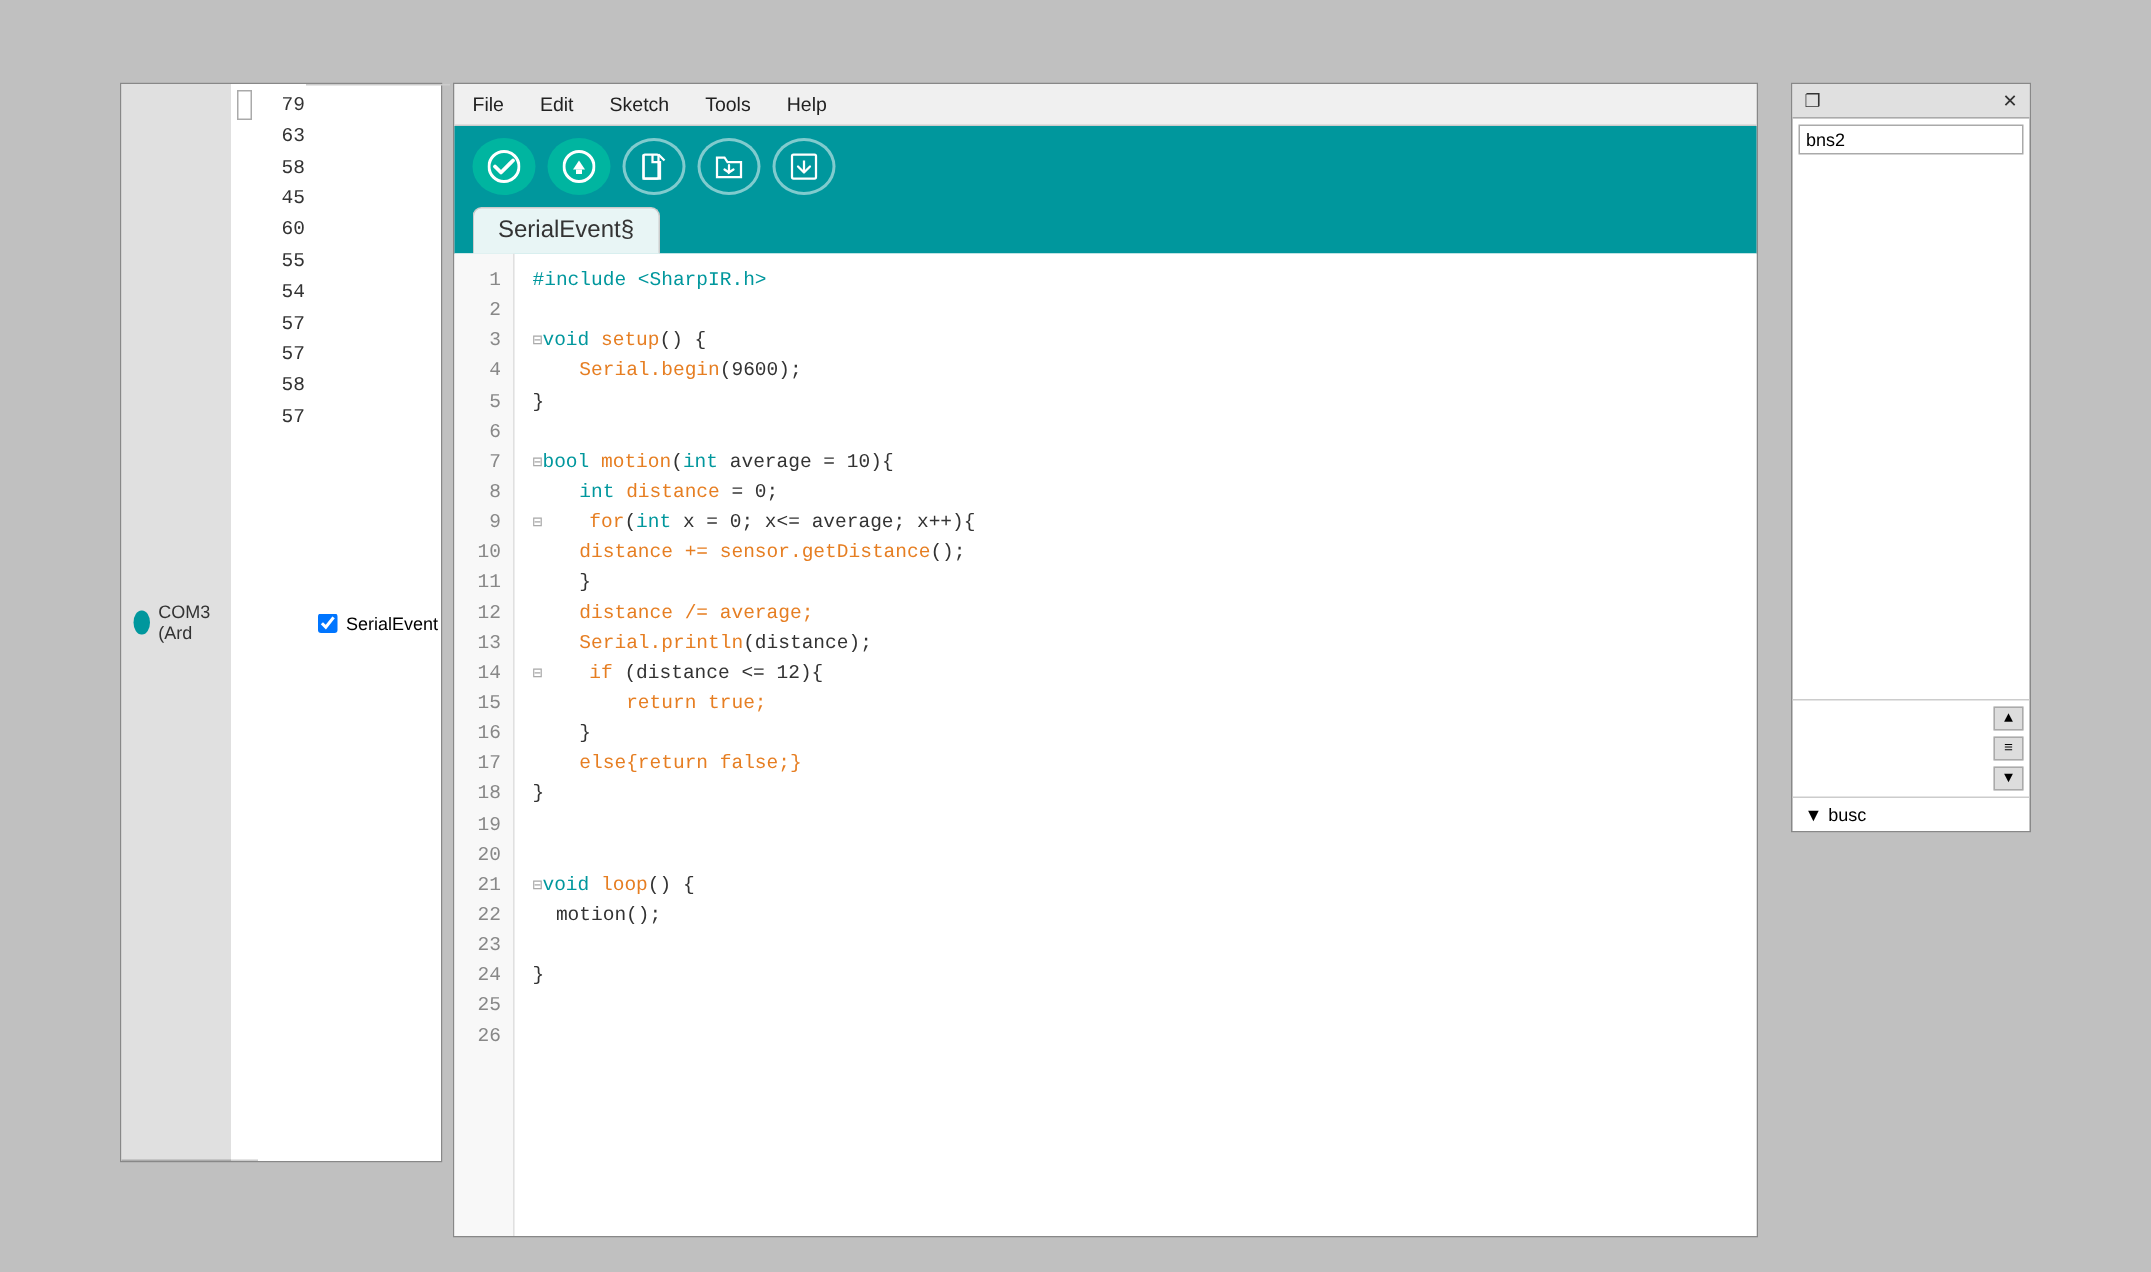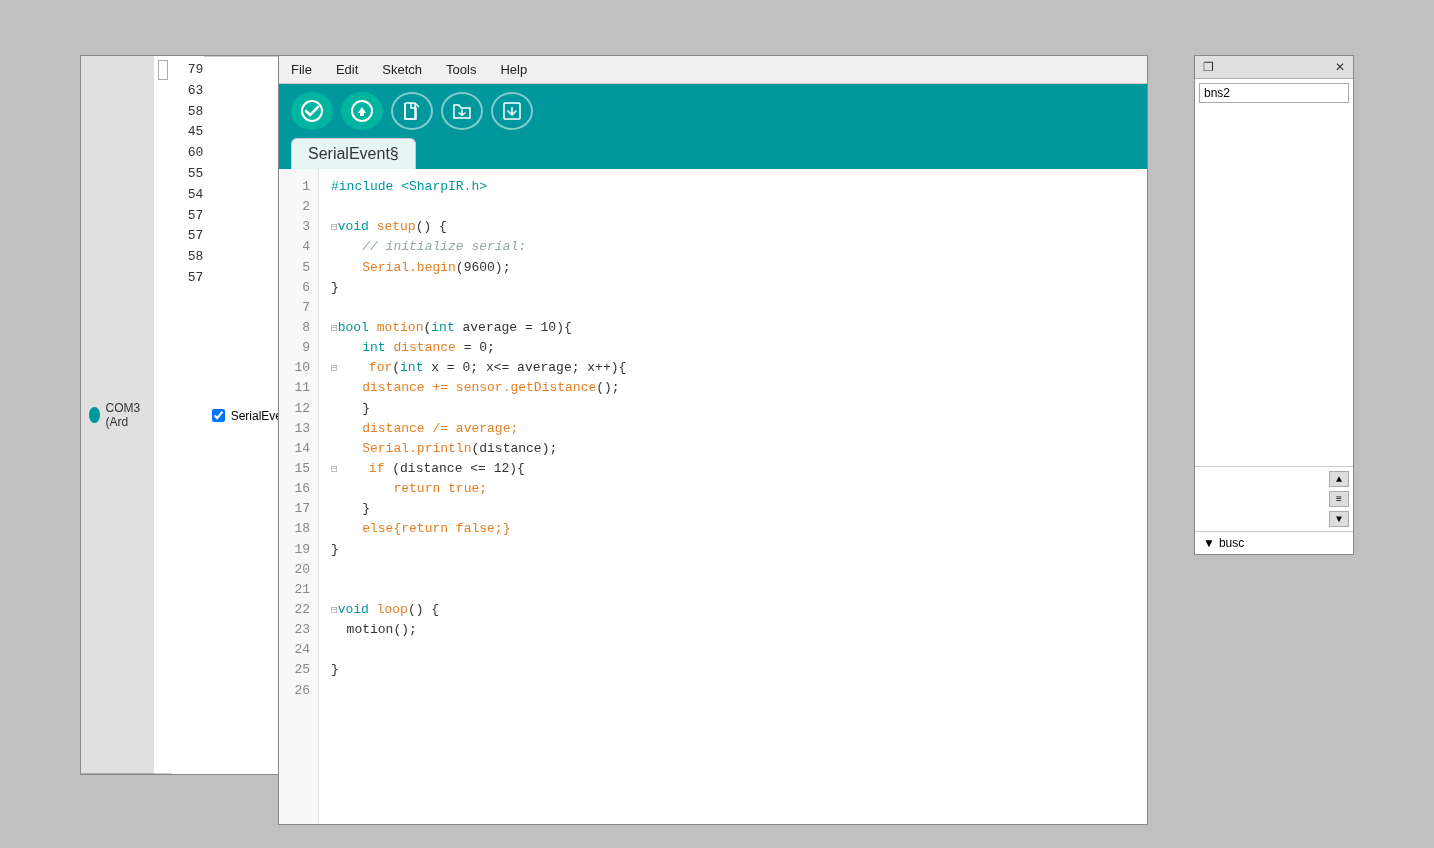--- a/index.html
+++ b/index.html
@@ -74,21 +74,21 @@
       font-family: Arial, sans-serif;
       font-size: 12px;
     }
     .serial-footer input[type="checkbox"] {
       margin: 0;
     }
 
     
     .arduino-ide {
       position: absolute;
-      left: 278px;
+      left: 302px;
       top: 55px;
       width: 870px;
       height: 770px;
       background: #f5f5f5;
       border: 1px solid #888;
       display: flex;
       flex-direction: column;
     }
 
     
@@ -364,21 +364,20 @@
       <div class="line-num">26</div>
     </div>
     <div class="code-content">
 
       <div class="code-line"><span class="c-preprocessor">#include &lt;SharpIR.h&gt;</span></div>
 
       <div class="code-line"> </div>
 
       <div class="code-line"><span class="c-collapse">⊟</span><span class="c-teal">void</span><span> </span><span class="c-orange">setup</span><span>() {</span></div>
 
-      <div class="code-line"><span>    </span><span class="c-comment">// initialize serial:</span></div>
 
       <div class="code-line"><span>    </span><span class="c-orange">Serial.begin</span><span>(9600);</span></div>
 
       <div class="code-line"><span>}</span></div>
 
       <div class="code-line"> </div>
 
       <div class="code-line"><span class="c-collapse">⊟</span><span class="c-teal">bool</span><span> </span><span class="c-orange">motion</span><span>(</span><span class="c-teal">int</span><span> average = </span><span>10</span><span>){</span></div>
 
       <div class="code-line"><span>    </span><span class="c-teal">int</span><span class="c-orange"> distance</span><span> = 0;</span></div>

